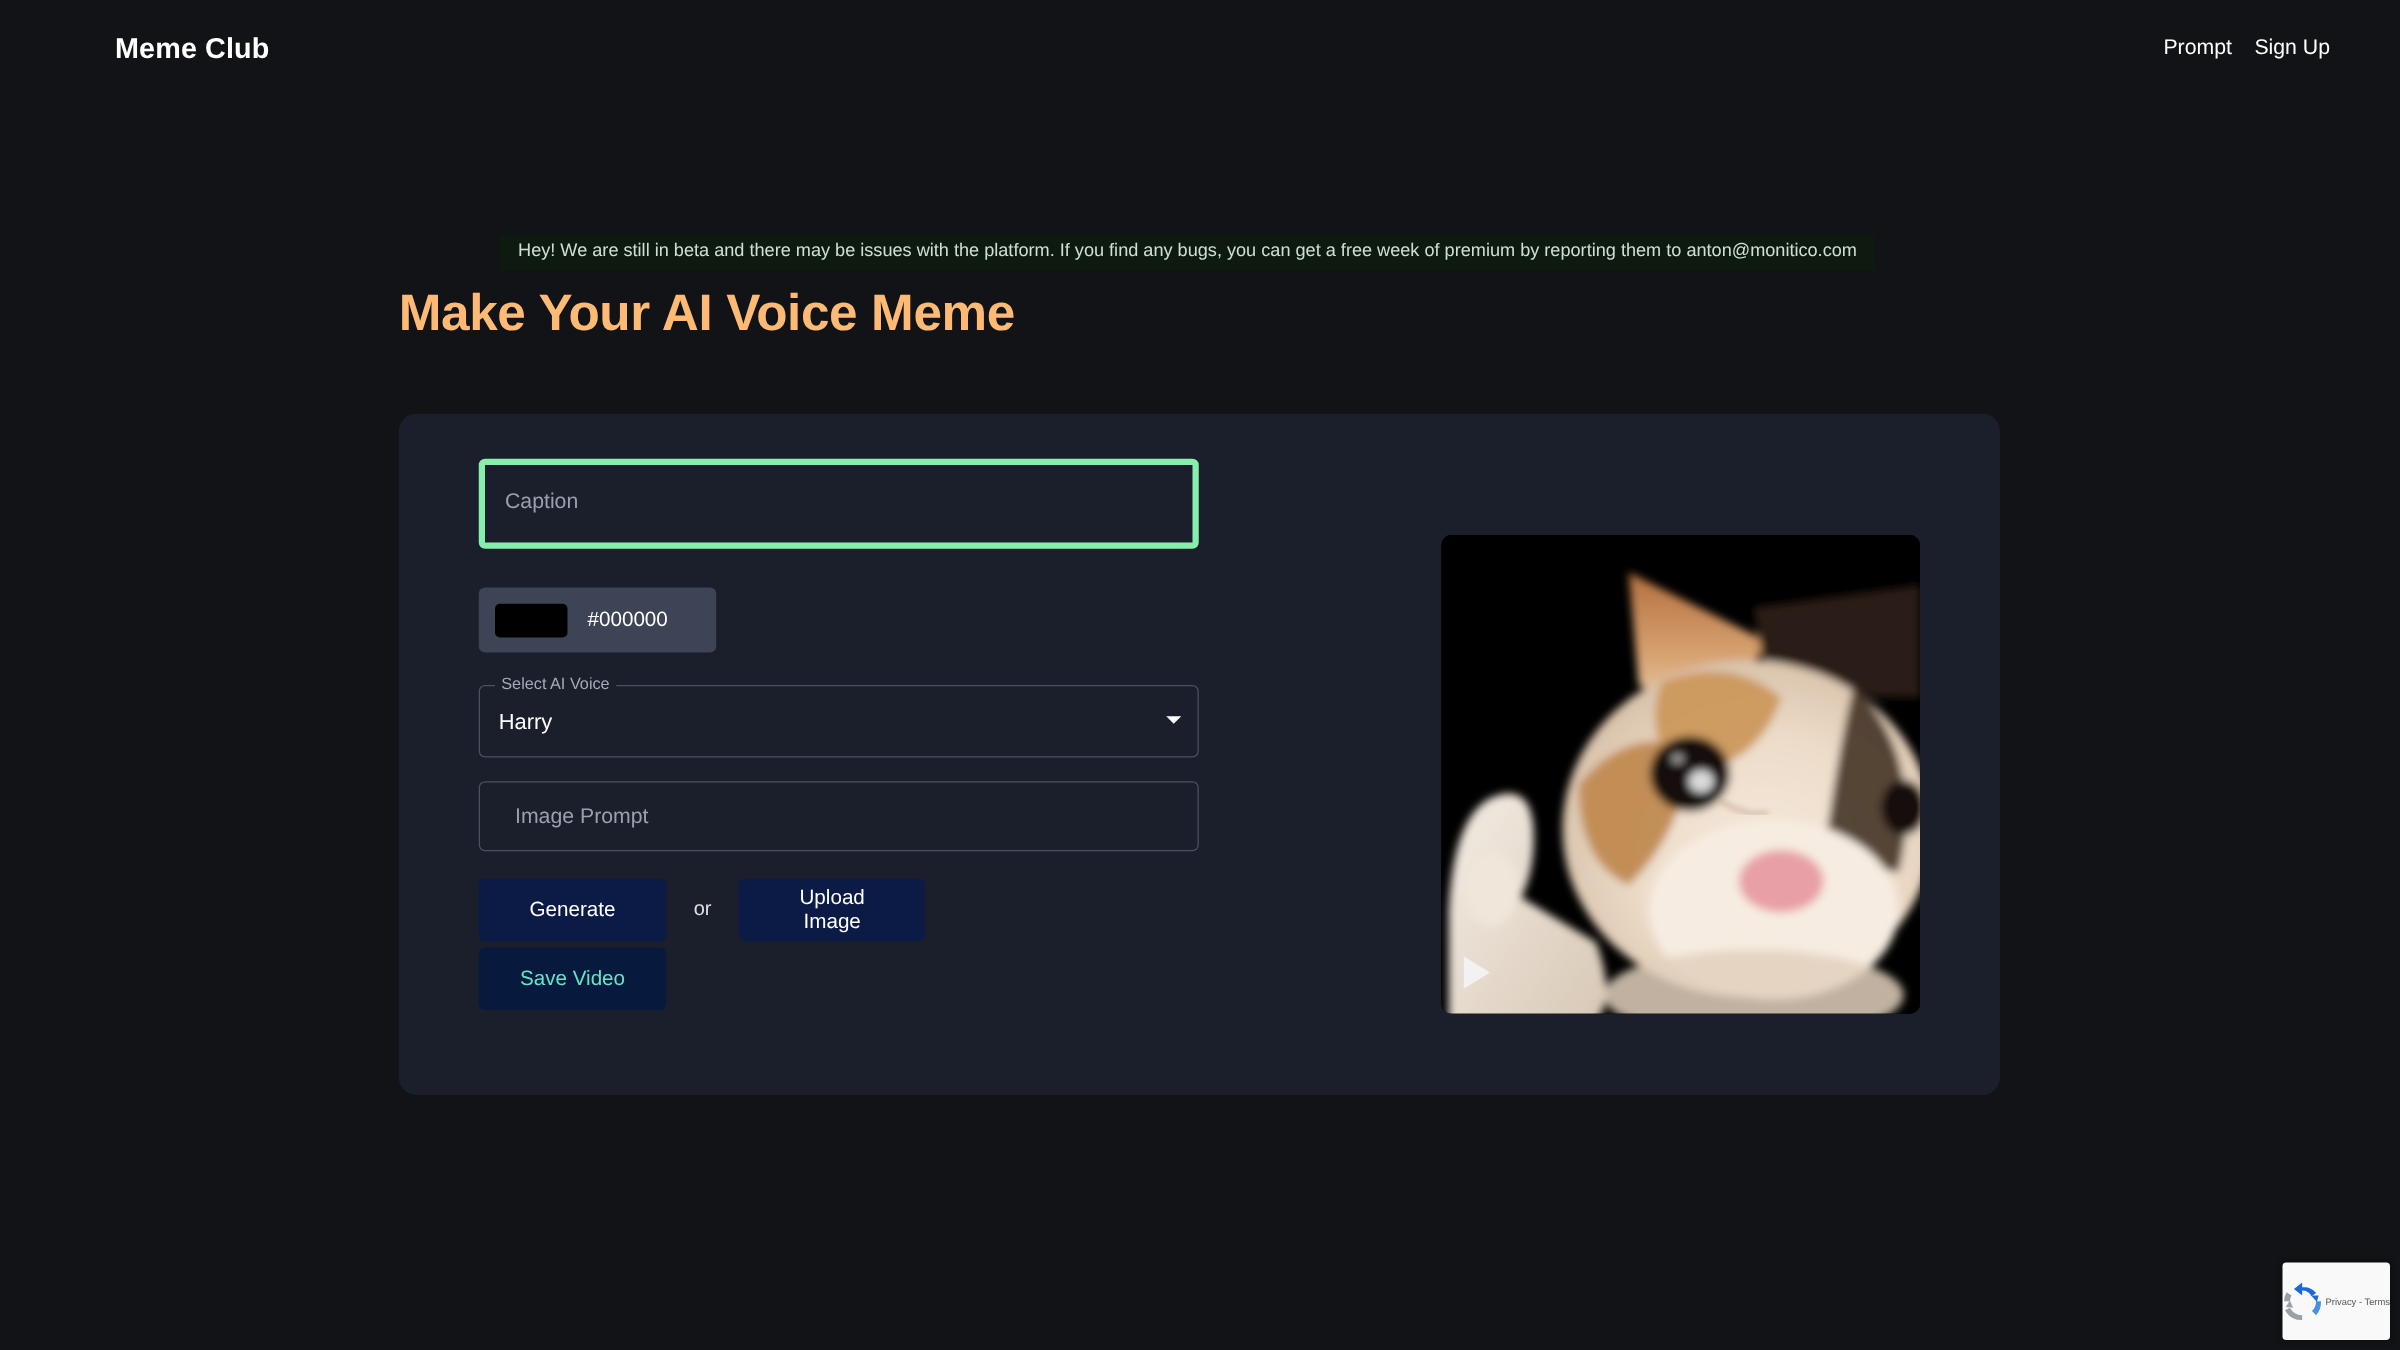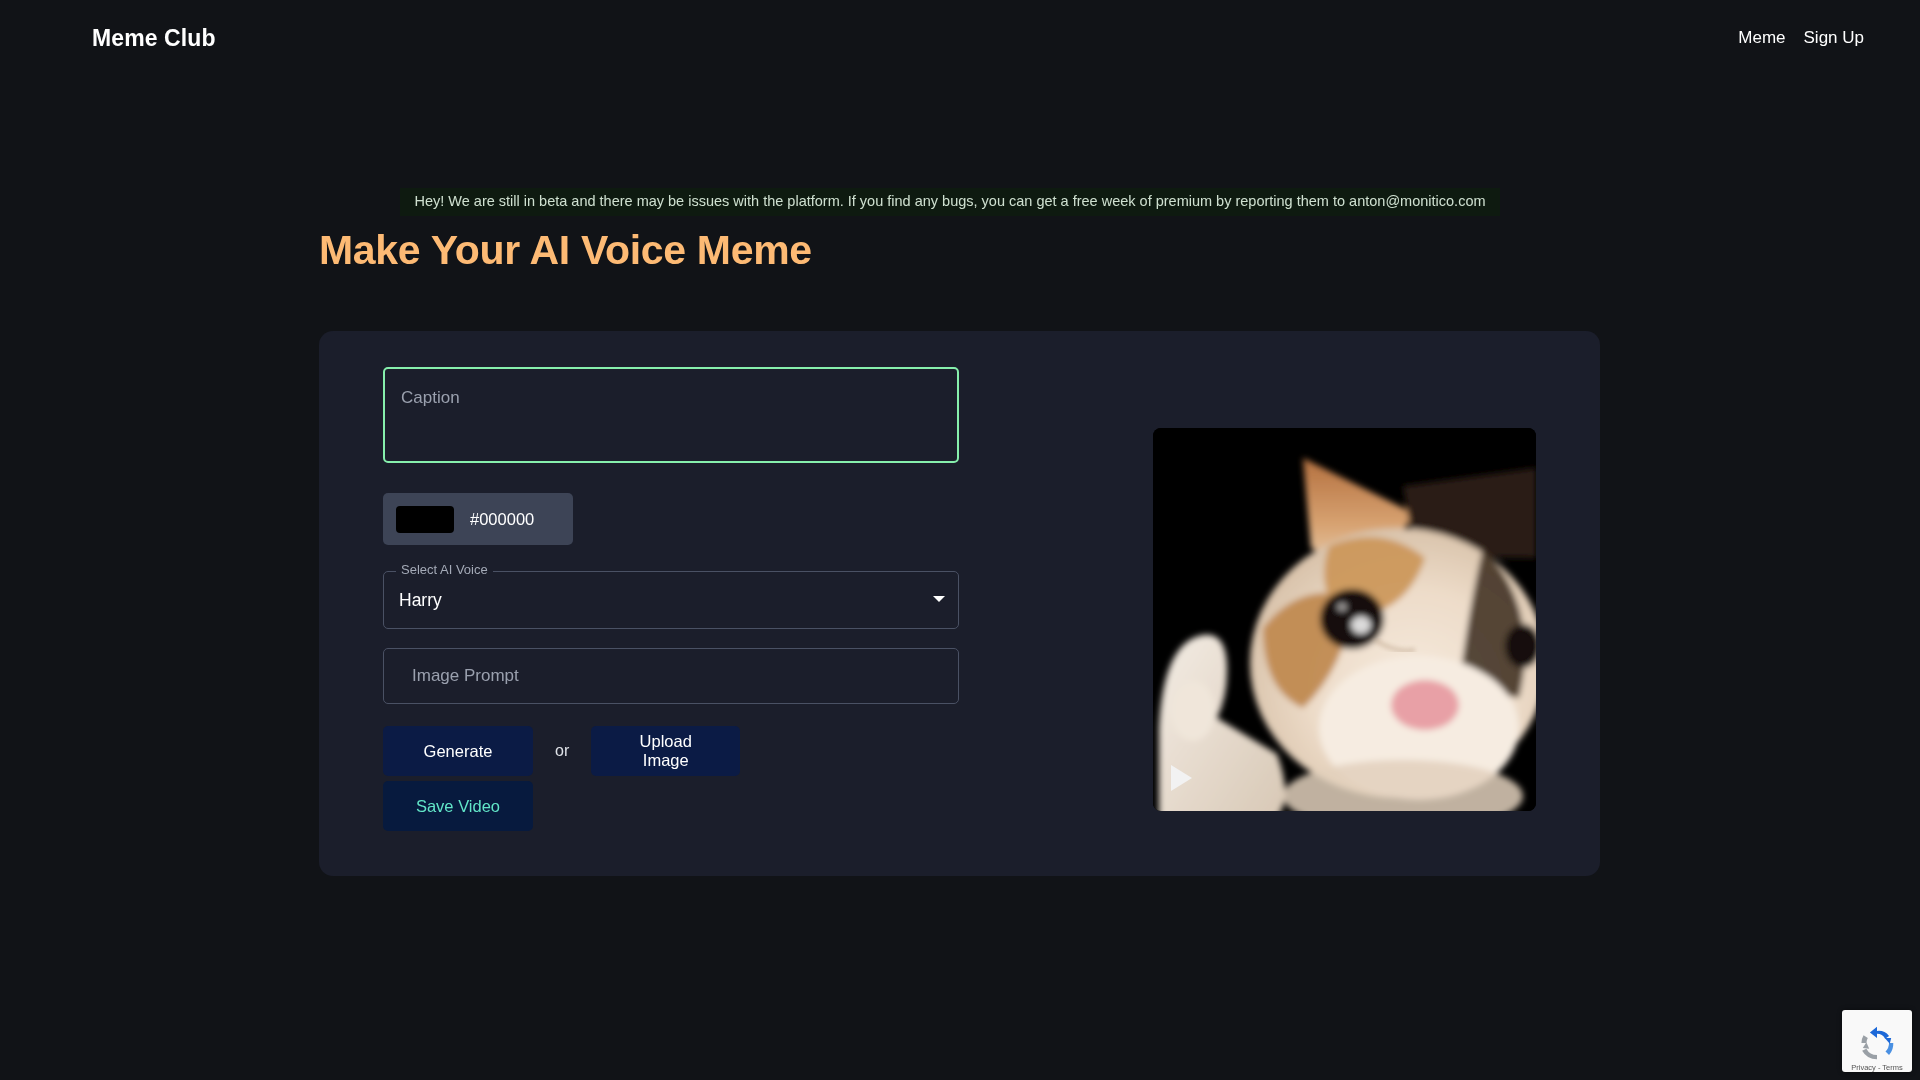--- a/index.html
+++ b/index.html
@@ -99,23 +99,23 @@
   .form-column {
     position: absolute;
     left: 64px;
     top: 36px;
     width: 576px;
   }
 
   
   .caption-field {
     width: 576px;
-    height: 96px;
+    height: 72px;
     background: transparent;
-    border: 2px solid #86efac;
+    border: 5px solid #86efac;
     border-radius: 5px;
     color: #ffffff;
     font-family: "Liberation Sans", sans-serif;
     font-size: 17px;
     padding: 19px 16px;
     resize: none;
     outline: none;
   }
   .caption-field::placeholder { color: #9aa0ae; }
 
@@ -263,47 +263,46 @@
     border-bottom: 13px solid transparent;
     border-left: 21px solid #f2f2f2;
     cursor: pointer;
   }
 
   
   .recaptcha {
     position: absolute;
     right: 8px;
     bottom: 8px;
-    width: 70px;
+    width: 86px;
     height: 62px;
     background: #f9f9f9;
     border-radius: 3px;
     box-shadow: 0 0 5px rgba(0,0,0,.45);
     display: flex;
-    flex-direction: column;
-    align-items: center;
-    justify-content: flex-end;
+    align-items: center;
+    justify-content: flex-start;
     gap: 3px;
   }
   .recaptcha-logo { width: 34px; height: 34px; }
   .recaptcha-text {
     font-size: 7.5px;
     color: #555555;
     white-space: nowrap;
   }
 </style>
 </head>
 <body>
 
 <div class="content">
 
   <div class="navbar">
     <div class="brand">Meme Club</div>
     <div class="nav-links">
-      <a class="nav-link">Meme</a>
+      <a class="nav-link">Prompt</a>
       <a class="nav-link">Sign Up</a>
     </div>
   </div>
 
   <div class="beta-banner">Hey! We are still in beta and there may be issues with the platform. If you find any bugs, you can get a free week of premium by reporting them to anton@monitico.com</div>
 
   <h1 class="page-title">Make Your AI Voice Meme</h1>
 
   <div class="editor-card">
 

